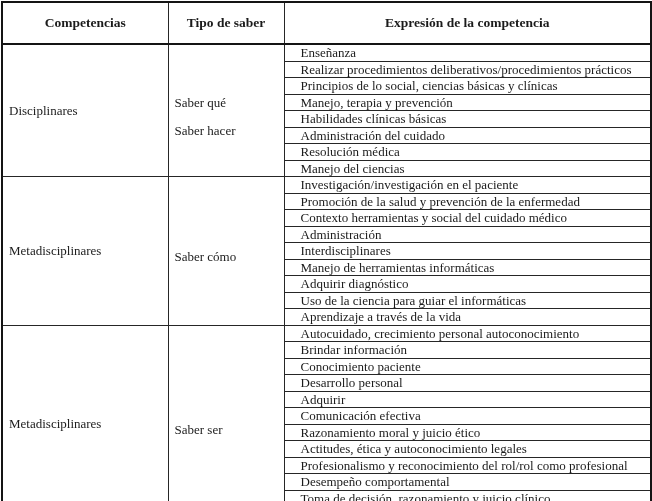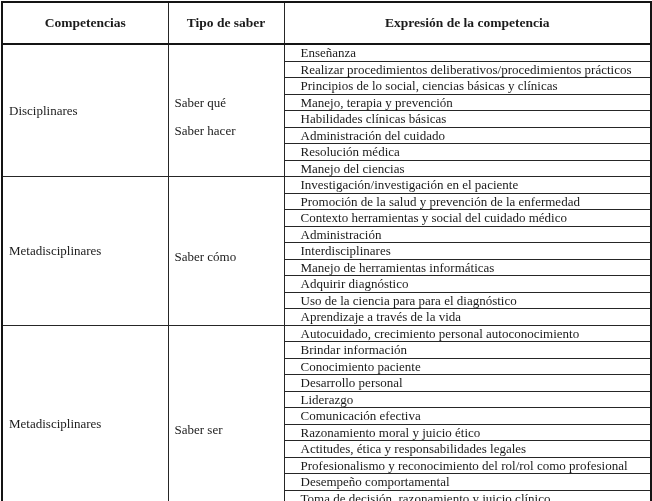--- a/index.html
+++ b/index.html
@@ -127,21 +127,21 @@
         <tr>
           <td class="expr-cell">Interdisciplinares</td>
         </tr>
         <tr>
           <td class="expr-cell">Manejo de herramientas informáticas</td>
         </tr>
         <tr>
           <td class="expr-cell">Adquirir diagnóstico</td>
         </tr>
         <tr>
-          <td class="expr-cell">Uso de la ciencia para para el diagnóstico</td>
+          <td class="expr-cell">Uso de la ciencia para guiar el informáticas</td>
         </tr>
         <tr>
           <td class="expr-cell">Aprendizaje a través de la vida</td>
         </tr>
         <tr>
           <td rowspan="12" class="group-cell">Metadisciplinares</td>
           <td rowspan="12" class="group-cell">
             <div>Saber ser</div>
           </td>
           <td class="expr-cell">Autocuidado, crecimiento personal autoconocimiento</td>
@@ -149,30 +149,30 @@
         <tr>
           <td class="expr-cell">Brindar información</td>
         </tr>
         <tr>
           <td class="expr-cell">Conocimiento paciente</td>
         </tr>
         <tr>
           <td class="expr-cell">Desarrollo personal</td>
         </tr>
         <tr>
-          <td class="expr-cell">Liderazgo</td>
+          <td class="expr-cell">Adquirir</td>
         </tr>
         <tr>
           <td class="expr-cell">Comunicación efectiva</td>
         </tr>
         <tr>
           <td class="expr-cell">Razonamiento moral y juicio ético</td>
         </tr>
         <tr>
-          <td class="expr-cell">Actitudes, ética y responsabilidades legales</td>
+          <td class="expr-cell">Actitudes, ética y autoconocimiento legales</td>
         </tr>
         <tr>
           <td class="expr-cell">Profesionalismo y reconocimiento del rol/rol como profesional</td>
         </tr>
         <tr>
           <td class="expr-cell">Desempeño comportamental</td>
         </tr>
         <tr>
           <td class="expr-cell">Toma de decisión, razonamiento y juicio clínico</td>
         </tr>

